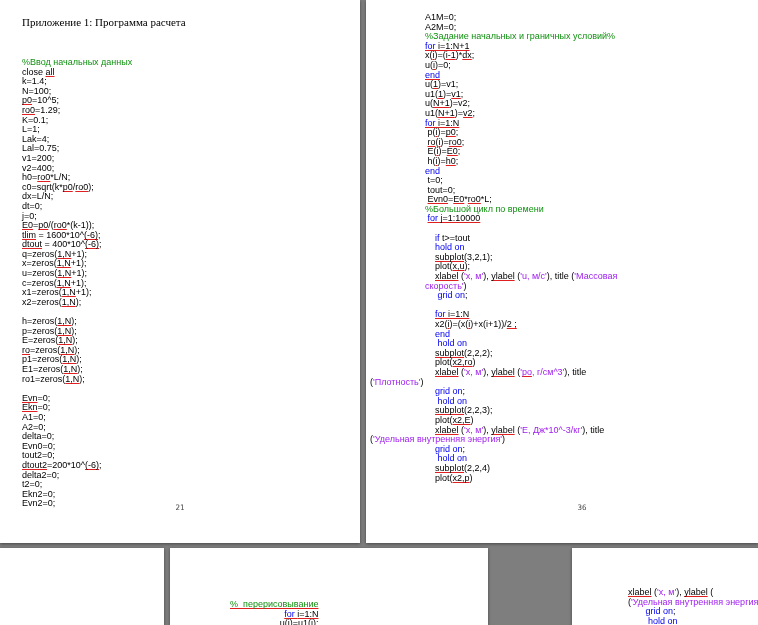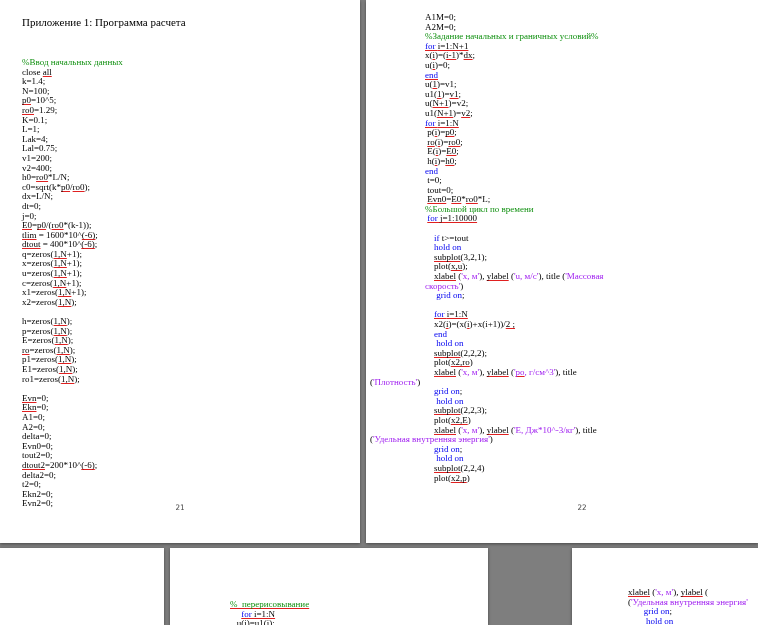--- a/index.html
+++ b/index.html
@@ -1,24 +1,24 @@
 <!DOCTYPE html>
 <html><head>
 <meta charset="utf-8">
 <style>
   html,body{margin:0;padding:0;}
   #canvas{position:relative;width:758px;height:625px;background:#7e7e7e;overflow:hidden;}
   .page{position:absolute;background:#ffffff;box-shadow:0 1px 3px rgba(0,0,0,.45);}
   #page-21{left:0;top:0;width:360px;height:543px;}
   #page-22{left:366px;top:0;width:392px;height:543px;}
   #frag-a{left:0;top:548px;width:164px;height:77px;}
-  #frag-b{left:170px;top:548px;width:318px;height:77px;}
+  #frag-b{left:170px;top:548px;width:318px;height:77px;text-align:right;}
   #frag-c{left:572px;top:548px;width:200px;height:77px;}
   .title{position:absolute;left:22px;top:16px;font-family:"Liberation Serif",serif;font-size:11px;color:#000;white-space:pre;}
-  .code{position:absolute;font-family:Liberation Serif, serif;font-size:9px;line-height:9.6px;color:#000;white-space:pre;}
+  .code{position:absolute;font-family:Liberation Sans, sans-serif;font-size:9px;line-height:9.6px;color:#000;white-space:pre;}
   #page-21 .code{left:22px;top:58px;}
   #page-22 .code{left:59px;top:13px;}
   #frag-b .code{left:60px;top:52px;}
   #frag-c .code{left:56px;top:40px;}
   .line{height:9.6px;}
   .line.hang{margin-left:-55px;}
   .k{color:#0000f0;}
   .c{color:#109010;}
   .s{color:#a020f0;text-align:right;}
   .u{text-decoration:underline;text-decoration-color:#e02020;text-decoration-skip-ink:none;}
@@ -32,21 +32,21 @@
 <div id="canvas">
 
   <div class="page" id="page-21">
     <div class="title">Приложение 1: Программа расчета</div>
     <div class="code"><div class="line"><span class="c">%Ввод начальных данных</span></div><div class="line"><span>close </span><span class="u">all</span></div><div class="line"><span>k=1.4;</span></div><div class="line"><span>N=100;</span></div><div class="line"><span class="u">p0</span><span>=10^5;</span></div><div class="line"><span class="u">ro0</span><span>=1.29;</span></div><div class="line"><span>K=0.1;</span></div><div class="line"><span>L=1;</span></div><div class="line"><span>Lak=4;</span></div><div class="line"><span>Lal=0.75;</span></div><div class="line"><span>v1=200;</span></div><div class="line"><span>v2=400;</span></div><div class="line"><span>h0=</span><span class="u">ro0</span><span>*L/N;</span></div><div class="line"><span>c0=sqrt(k*</span><span class="u">p0</span><span>/</span><span class="u">ro0</span><span>);</span></div><div class="line"><span>dx=L/N;</span></div><div class="line"><span>dt=0;</span></div><div class="line"><span>j=0;</span></div><div class="line"><span class="u">E0</span><span>=</span><span class="u">p0</span><span>/(</span><span class="u">ro0</span><span>*(k-1));</span></div><div class="line"><span class="u">tlim</span><span> = 1600*10^</span><span class="u">(-6)</span><span>;</span></div><div class="line"><span class="u">dtout</span><span> = 400*10^</span><span class="u">(-6)</span><span>;</span></div><div class="line"><span>q=zeros(</span><span class="u">1,N</span><span>+1);</span></div><div class="line"><span>x=zeros(</span><span class="u">1,N</span><span>+1);</span></div><div class="line"><span>u=zeros(</span><span class="u">1,N</span><span>+1);</span></div><div class="line"><span>c=zeros(</span><span class="u">1,N</span><span>+1);</span></div><div class="line"><span>x1=zeros(</span><span class="u">1,N</span><span>+1);</span></div><div class="line"><span>x2=zeros(</span><span class="u">1,N</span><span>);</span></div><div class="line">&nbsp;</div><div class="line"><span>h=zeros(</span><span class="u">1,N</span><span>);</span></div><div class="line"><span>p=zeros(</span><span class="u">1,N</span><span>);</span></div><div class="line"><span>E=zeros(</span><span class="u">1,N</span><span>);</span></div><div class="line"><span class="u">ro</span><span>=zeros(</span><span class="u">1,N</span><span>);</span></div><div class="line"><span>p1=zeros(</span><span class="u">1,N</span><span>);</span></div><div class="line"><span>E1=zeros(</span><span class="u">1,N</span><span>);</span></div><div class="line"><span>ro1=zeros(</span><span class="u">1,N</span><span>);</span></div><div class="line">&nbsp;</div><div class="line"><span class="u">Evn</span><span>=0;</span></div><div class="line"><span class="u">Ekn</span><span>=0;</span></div><div class="line"><span>A1=0;</span></div><div class="line"><span>A2=0;</span></div><div class="line"><span>delta=0;</span></div><div class="line"><span>Evn0=0;</span></div><div class="line"><span>tout2=0;</span></div><div class="line"><span class="u">dtout2</span><span>=200*10^</span><span class="u">(-6)</span><span>;</span></div><div class="line"><span>delta2=0;</span></div><div class="line"><span>t2=0;</span></div><div class="line"><span>Ekn2=0;</span></div><div class="line"><span>Evn2=0;</span></div></div>
     <div class="pagenum">21</div>
   </div>
 
   <div class="page" id="page-22">
     <div class="code"><div class="line"><span>A1M=0;</span></div><div class="line"><span>A2M=0;</span></div><div class="line"><span class="c">%Задание начальных и граничных условий%</span></div><div class="line"><span class="k u">for </span><span class="u">i=1:N+1</span></div><div class="line"><span>x(</span><span class="u">i</span><span>)=(</span><span class="u">i-1</span><span>)*</span><span class="u">dx</span><span>;</span></div><div class="line"><span>u(</span><span class="u">i</span><span>)=0;</span></div><div class="line"><span class="k u">end</span></div><div class="line"><span>u(</span><span class="u">1</span><span>)=v1;</span></div><div class="line"><span>u1(</span><span class="u">1</span><span>)=</span><span class="u">v1</span><span>;</span></div><div class="line"><span>u(</span><span class="u">N+1</span><span>)=v2;</span></div><div class="line"><span>u1(</span><span class="u">N+1</span><span>)=</span><span class="u">v2</span><span>;</span></div><div class="line"><span class="k u">for </span><span class="u">i=1:N</span></div><div class="line"><span> p(</span><span class="u">i</span><span>)=</span><span class="u">p0</span><span>;</span></div><div class="line"><span> </span><span class="u">ro</span><span>(</span><span class="u">i</span><span>)=</span><span class="u">ro0</span><span>;</span></div><div class="line"><span> E(</span><span class="u">i</span><span>)=</span><span class="u">E0</span><span>;</span></div><div class="line"><span> h(</span><span class="u">i</span><span>)=</span><span class="u">h0</span><span>;</span></div><div class="line"><span class="k">end</span></div><div class="line"><span> t=0;</span></div><div class="line"><span> tout=0;</span></div><div class="line"><span> </span><span class="u">Evn0</span><span>=</span><span class="u">E0</span><span>*</span><span class="u">ro0</span><span>*L;</span></div><div class="line"><span class="c">%Большой цикл по времени</span></div><div class="line"><span> </span><span class="k u">for </span><span class="u">j=1:10000</span></div><div class="line">&nbsp;</div><div class="line"><span>    </span><span class="k">if </span><span>t&gt;=tout</span></div><div class="line"><span>    </span><span class="k">hold on</span></div><div class="line"><span>    </span><span class="u">subplot</span><span>(3,2,1);</span></div><div class="line"><span>    plot(</span><span class="u">x,u</span><span>);</span></div><div class="line"><span>    </span><span class="u">xlabel</span><span> (</span><span class="s">'x, м'</span><span>), </span><span class="u">ylabel</span><span> (</span><span class="s">'u, м/с'</span><span>), title (</span><span class="s">'Массовая</span></div><div class="line"><span class="s">скорость'</span><span>)</span></div><div class="line"><span>     </span><span class="k">grid on</span><span>;</span></div><div class="line">&nbsp;</div><div class="line"><span>    </span><span class="k u">for </span><span class="u">i=1:N</span></div><div class="line"><span>    x2(</span><span class="u">i</span><span>)=(x(</span><span class="u">i</span><span>)+x(i+1))/</span><span class="u">2 ;</span></div><div class="line"><span>    </span><span class="k">end</span></div><div class="line"><span>     </span><span class="k">hold on</span></div><div class="line"><span>    </span><span class="u">subplot</span><span>(2,2,2);</span></div><div class="line"><span>    plot(</span><span class="u">x2,ro</span><span>)</span></div><div class="line"><span>    </span><span class="u">xlabel</span><span> (</span><span class="s">'x, м'</span><span>), </span><span class="u">ylabel</span><span> (</span><span class="s">'</span><span class="s u">ро</span><span class="s">, г/см^3'</span><span>), title</span></div><div class="line hang"><span>(</span><span class="s">'Плотность'</span><span>)</span></div><div class="line"><span>    </span><span class="k">grid on</span><span>;</span></div><div class="line"><span>     </span><span class="k">hold on</span></div><div class="line"><span>    </span><span class="u">subplot</span><span>(2,2,3);</span></div><div class="line"><span>    plot(</span><span class="u">x2,E</span><span>)</span></div><div class="line"><span>    </span><span class="u">xlabel</span><span> (</span><span class="s">'x, м'</span><span>), </span><span class="u">ylabel</span><span> (</span><span class="s">'E, Дж*10^-3/кг'</span><span>), title</span></div><div class="line hang"><span>(</span><span class="s">'Удельная внутренняя энергия'</span><span>)</span></div><div class="line"><span>    </span><span class="k">grid on</span><span>;</span></div><div class="line"><span>     </span><span class="k">hold on</span></div><div class="line"><span>    </span><span class="u">subplot</span><span>(2,2,4)</span></div><div class="line"><span>    plot(</span><span class="u">x2,p</span><span>)</span></div></div>
-    <div class="pagenum">22</div>
+    <div class="pagenum">36</div>
   </div>
 
   <div class="page" id="frag-a"></div>
 
   <div class="page" id="frag-b">
     <div class="code"><div class="line"><span class="c u">%  перерисовывание</span></div><div class="line"><span>     </span><span class="k u">for </span><span class="u">i=1:N</span></div><div class="line"><span>   u(</span><span class="u">i</span><span>)=</span><span class="u">u1</span><span>(</span><span class="u">i</span><span>);</span></div></div>
   </div>
 
   <div class="page" id="frag-c">
     <div class="code"><div class="line"><span class="u">xlabel</span><span> (</span><span class="s">'x, м'</span><span>), </span><span class="u">ylabel</span><span> (</span></div><div class="line"><span>(</span><span class="s">'Удельная внутренняя энергия'</span></div><div class="line"><span>       </span><span class="k">grid on</span><span>;</span></div><div class="line"><span>        </span><span class="k">hold on</span></div></div>

